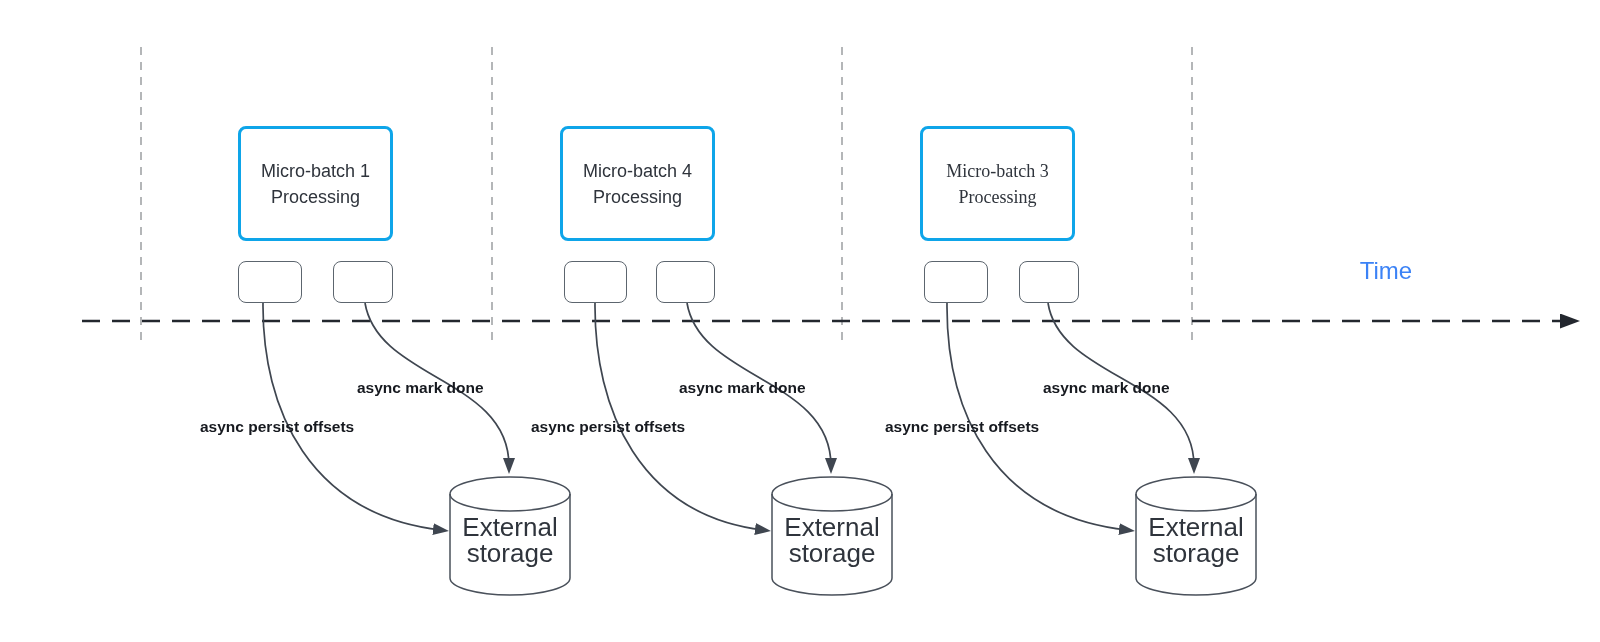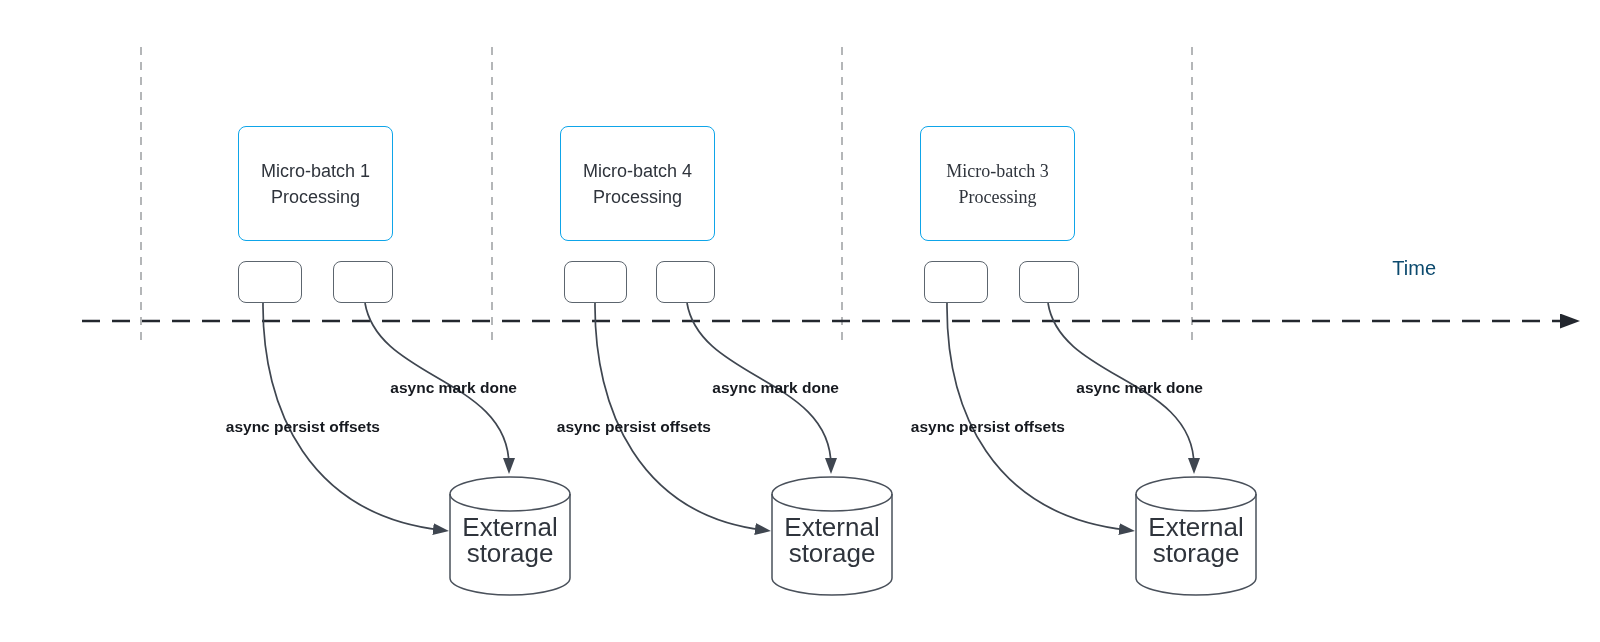--- a/index.html
+++ b/index.html
@@ -2,41 +2,41 @@
 <html><head>
 <meta charset="utf-8">
 <style>
   html,body{margin:0;padding:0;background:#ffffff;}
   #stage{
     position:relative;width:1600px;height:642px;background:#ffffff;overflow:hidden;
     font-family:"Liberation Sans", sans-serif;color:#2f343c;
   }
   #diagram-svg{position:absolute;left:0;top:0;width:1600px;height:642px;}
   .proc-box{
-    position:absolute;width:155px;height:115px;border:1px solid #0ea5e9;border-radius:8px;
+    position:absolute;width:155px;height:115px;border:3px solid #0ea5e9;border-radius:8px;
     background:#ffffff;display:flex;align-items:center;justify-content:center;box-sizing:border-box;
   }
   .proc-label{
     font-size:18px;line-height:26px;text-align:center;white-space:pre-line;color:#2f343c;
   }
   .mini-box{
     position:absolute;height:42px;border:1px solid #5c656e;border-radius:8px;
     background:#ffffff;box-sizing:border-box;
   }
   .edge-label{
     position:absolute;font-size:15.5px;font-weight:bold;color:#16191f;
-    text-align:right;white-space:nowrap;
+    text-align:left;white-space:nowrap;
   }
   .storage-label{
     position:absolute;width:140px;font-size:26px;line-height:26px;text-align:center;
     white-space:pre-line;color:#2f343c;
   }
   .time-label{
-    position:absolute;left:1336px;top:257px;width:100px;font-size:20px;
-    text-align:right;color:#0c4a6e;
+    position:absolute;left:1336px;top:257px;width:100px;font-size:24px;
+    text-align:center;color:#3b82f6;
   }
 </style>
 </head>
 <body>
 
 <div id="stage">
 
   <svg id="diagram-svg" viewBox="0 0 1600 642" xmlns="http://www.w3.org/2000/svg">
     <defs>
       <marker id="arrow" viewBox="0 0 16 12" refX="8" refY="6" markerWidth="16" markerHeight="12" markerUnits="userSpaceOnUse" orient="auto">

